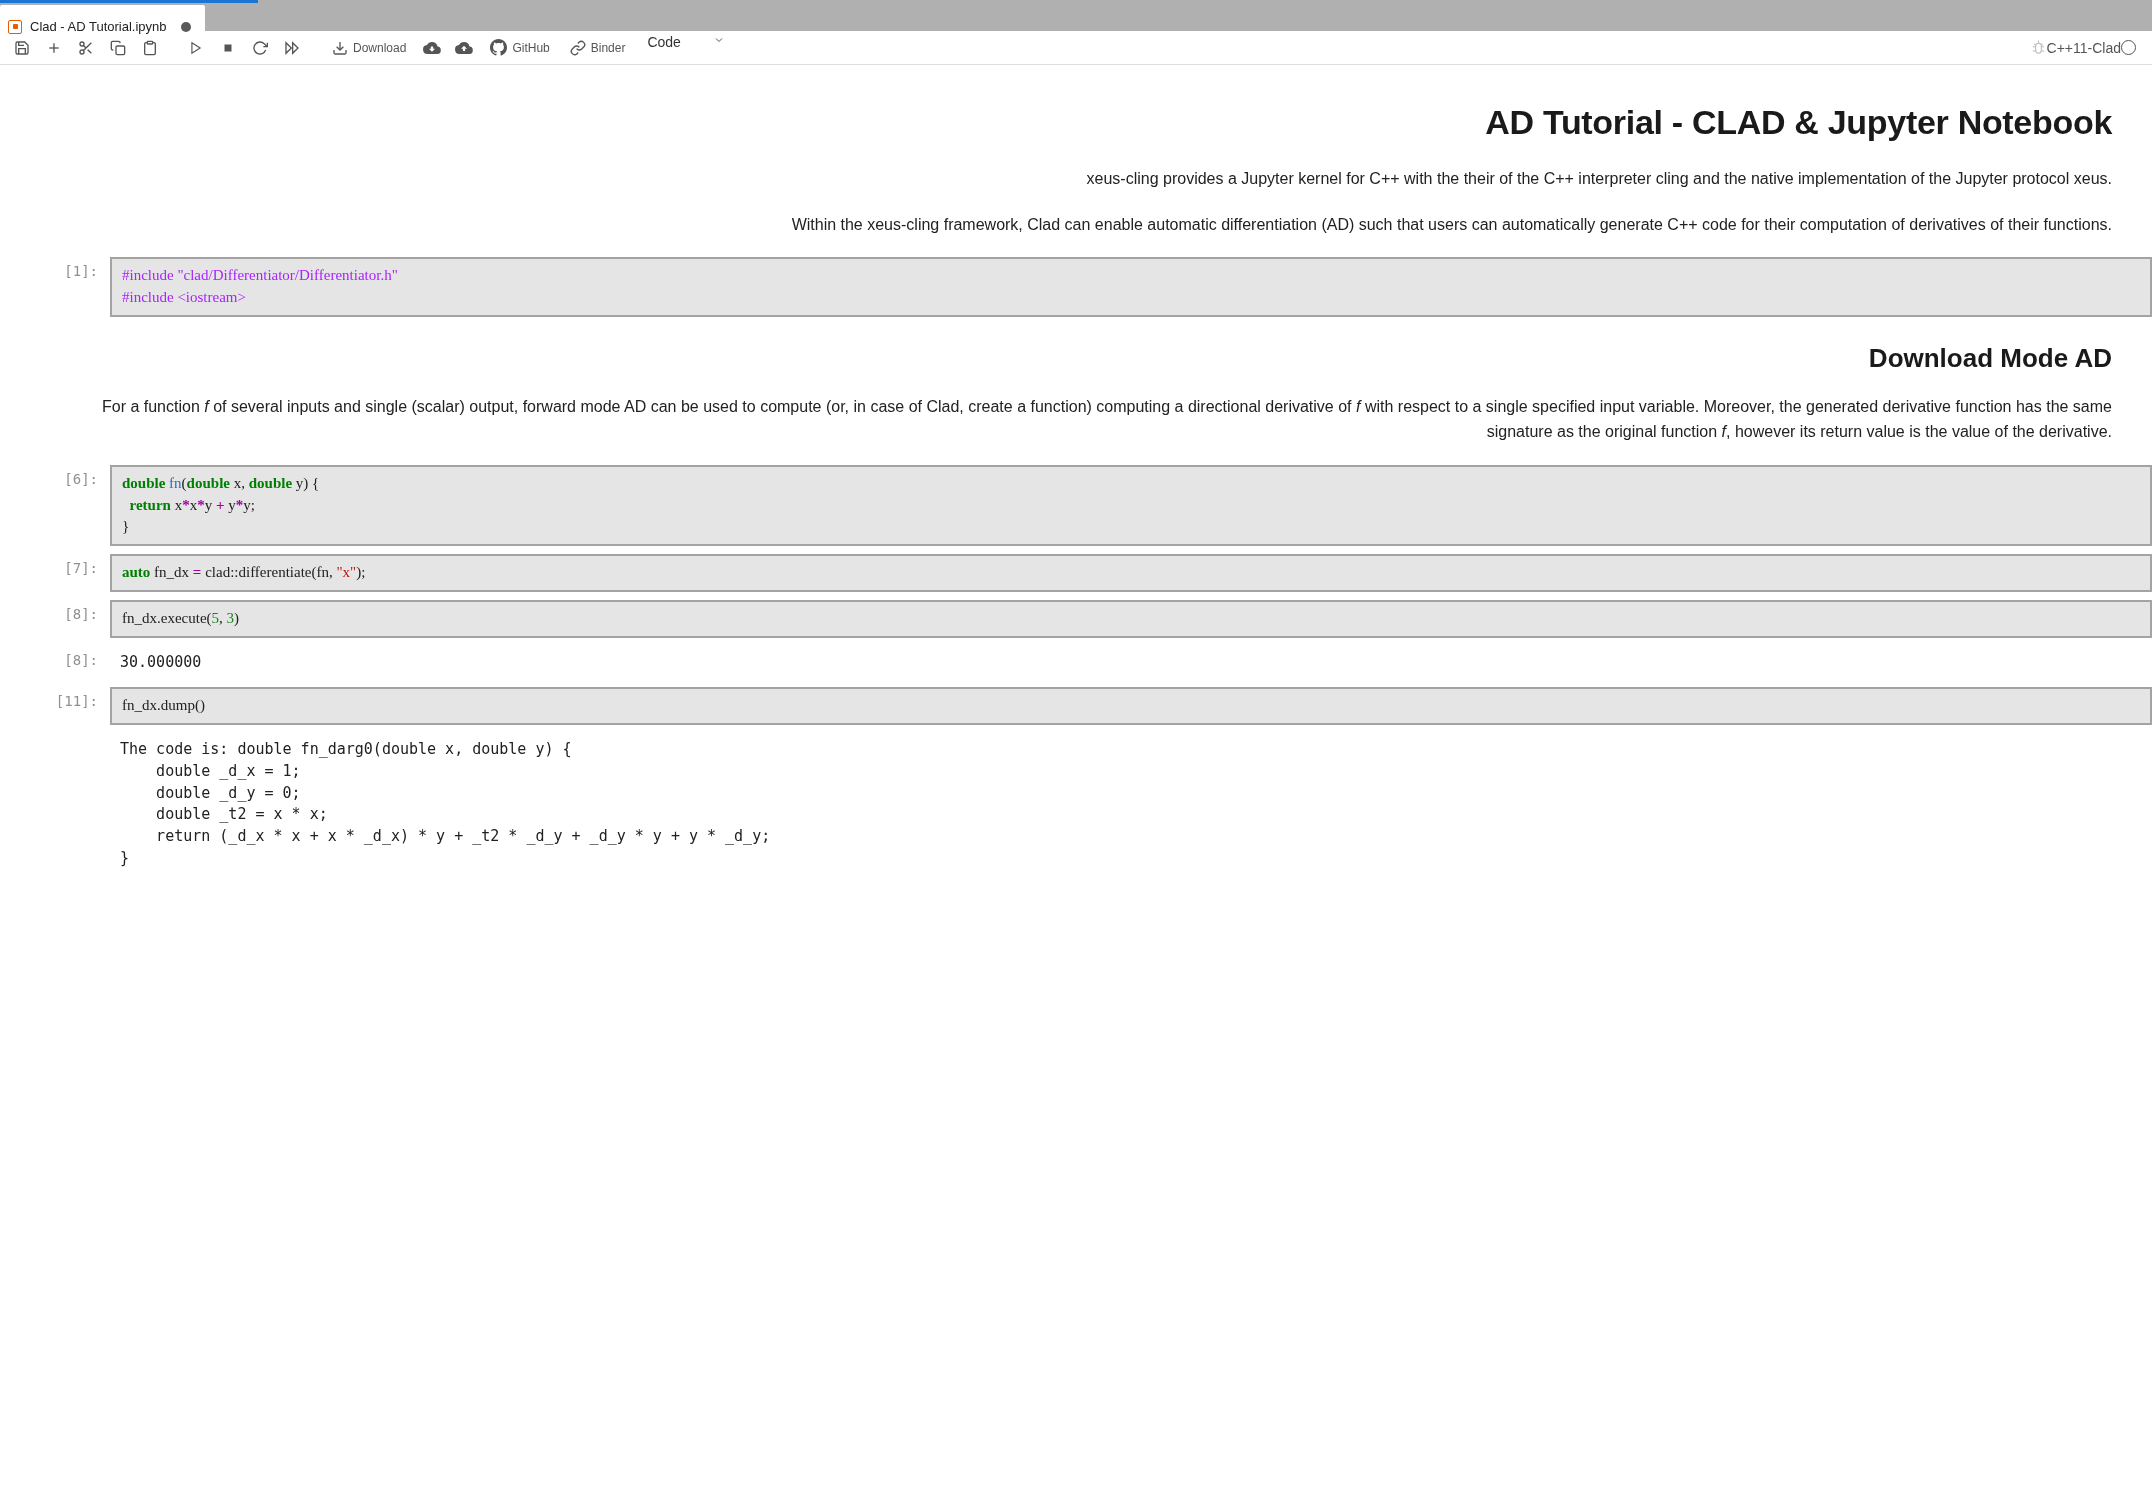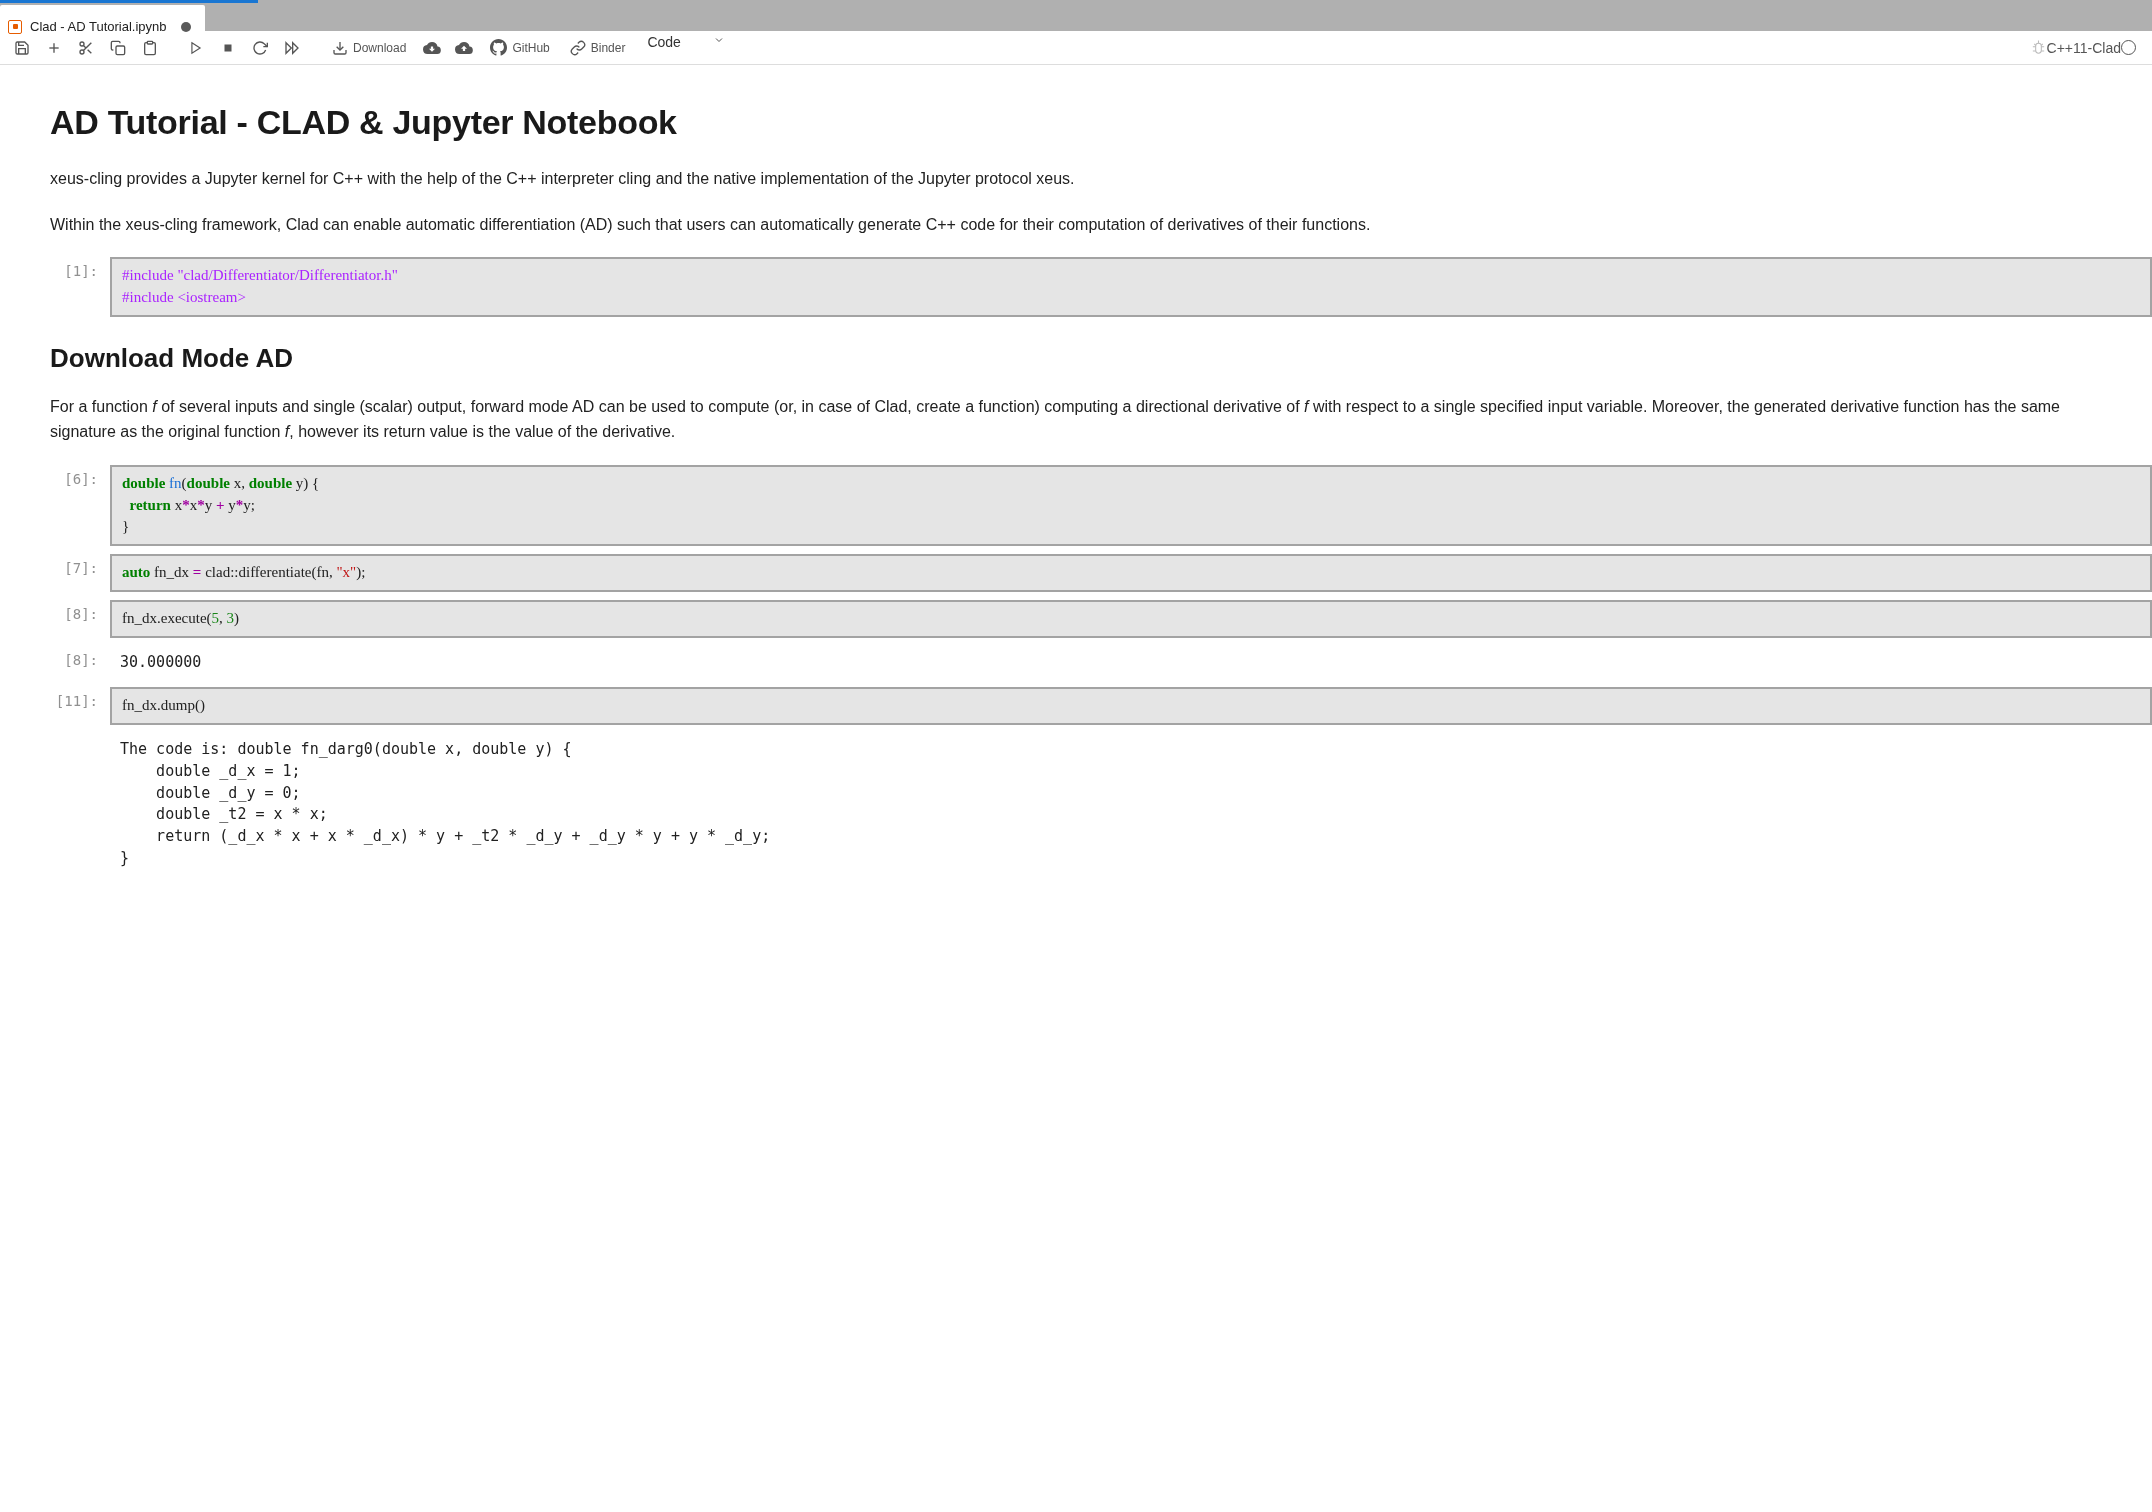--- a/index.html
+++ b/index.html
@@ -17,21 +17,21 @@
 .toolbar { height:34px; border-bottom:1px solid #ddd; display:flex; align-items:center; padding:0 8px; gap:4px; color:#555; }
 .toolbar .btn { width:28px; height:28px; display:flex; align-items:center; justify-content:center; cursor:pointer; border-radius:3px; }
 .toolbar .sep { width:10px; }
 .toolbar .labelbtn { display:flex; align-items:center; gap:5px; padding:0 8px; height:28px; cursor:pointer; font-size:12px; }
 .toolbar .select { display:flex; gap:32px; padding:0 10px; height:28px; cursor:pointer; font-size:14px; color:#333; }
 .toolbar .right { margin-left:auto; display:flex; align-items:center; gap:0; padding-right:8px; }
 .kernel-circle { width:15px; height:15px; border:1.5px solid #555; border-radius:50%; }
 svg { display:block; }
 
 .notebook { max-width:100%; padding:20px 0 30px; }
-.nb-inner { margin:16px auto; padding-left:50px; padding-right:40px; }
+.nb-inner { margin:16px auto; padding-left:50px; padding-right:40px;text-align:right; }
 h1 { font-size:34px; font-weight:700; margin:18px 0 24px; letter-spacing:-0.3px; color:#1a1a1a; }
 h2 { font-size:26px; font-weight:700; margin:26px 0 20px; color:#1a1a1a; }
 p { font-size:16px; line-height:1.6; margin:0 0 20px; color:#222; }
 em { font-style:italic; }
 
 .cell { display:flex; margin:8px 0; }
 .prompt { width:110px; flex-shrink:0; text-align:right; padding:6px 12px 0 0; font-family:SFMono-Regular,Menlo,Monaco,Consolas,monospace; font-size:14px; color:#909090; }
 .cell-body { flex:1; min-width:0; }
 .code-input { background:#e5e5e5; border:2px solid #a3a3a3; padding:6px 10px; font-family:Liberation Serif, serif; font-size:15px; line-height:1.45; white-space:pre; overflow-x:auto; color:#212121; }
 .code-output { padding:6px 10px; font-family:SFMono-Regular,Menlo,Monaco,Consolas,monospace; font-size:15px; line-height:1.45; white-space:pre; overflow-x:auto; color:#212121; }
@@ -162,21 +162,21 @@
     </span>
     <span style="font-size:14px;">C++11-Clad</span>
     <span class="kernel-circle"></span>
   </div>
 </div>
 
 <div class="notebook">
 
   <div class="nb-inner">
     <h1>AD Tutorial - CLAD &amp; Jupyter Notebook</h1>
-    <p>xeus-cling provides a Jupyter kernel for C++ with the help of the C++ interpreter cling and the native implementation of the Jupyter protocol xeus.</p>
+    <p>xeus-cling provides a Jupyter kernel for C++ with the their of the C++ interpreter cling and the native implementation of the Jupyter protocol xeus.</p>
     <p>Within the xeus-cling framework, Clad can enable automatic differentiation (AD) such that users can automatically generate C++ code for their computation of derivatives of their functions.</p>
   </div>
 
   <div class="cell">
     <div class="prompt">[1]:</div>
     <div class="cell-body">
       <div class="code-input"><span class="c-pp">#include </span><span class="c-pp">"clad/Differentiator/Differentiator.h"</span>
 <span class="c-pp">#include </span><span class="c-pp">&lt;iostream&gt;</span></div>
     </div>
   </div>

